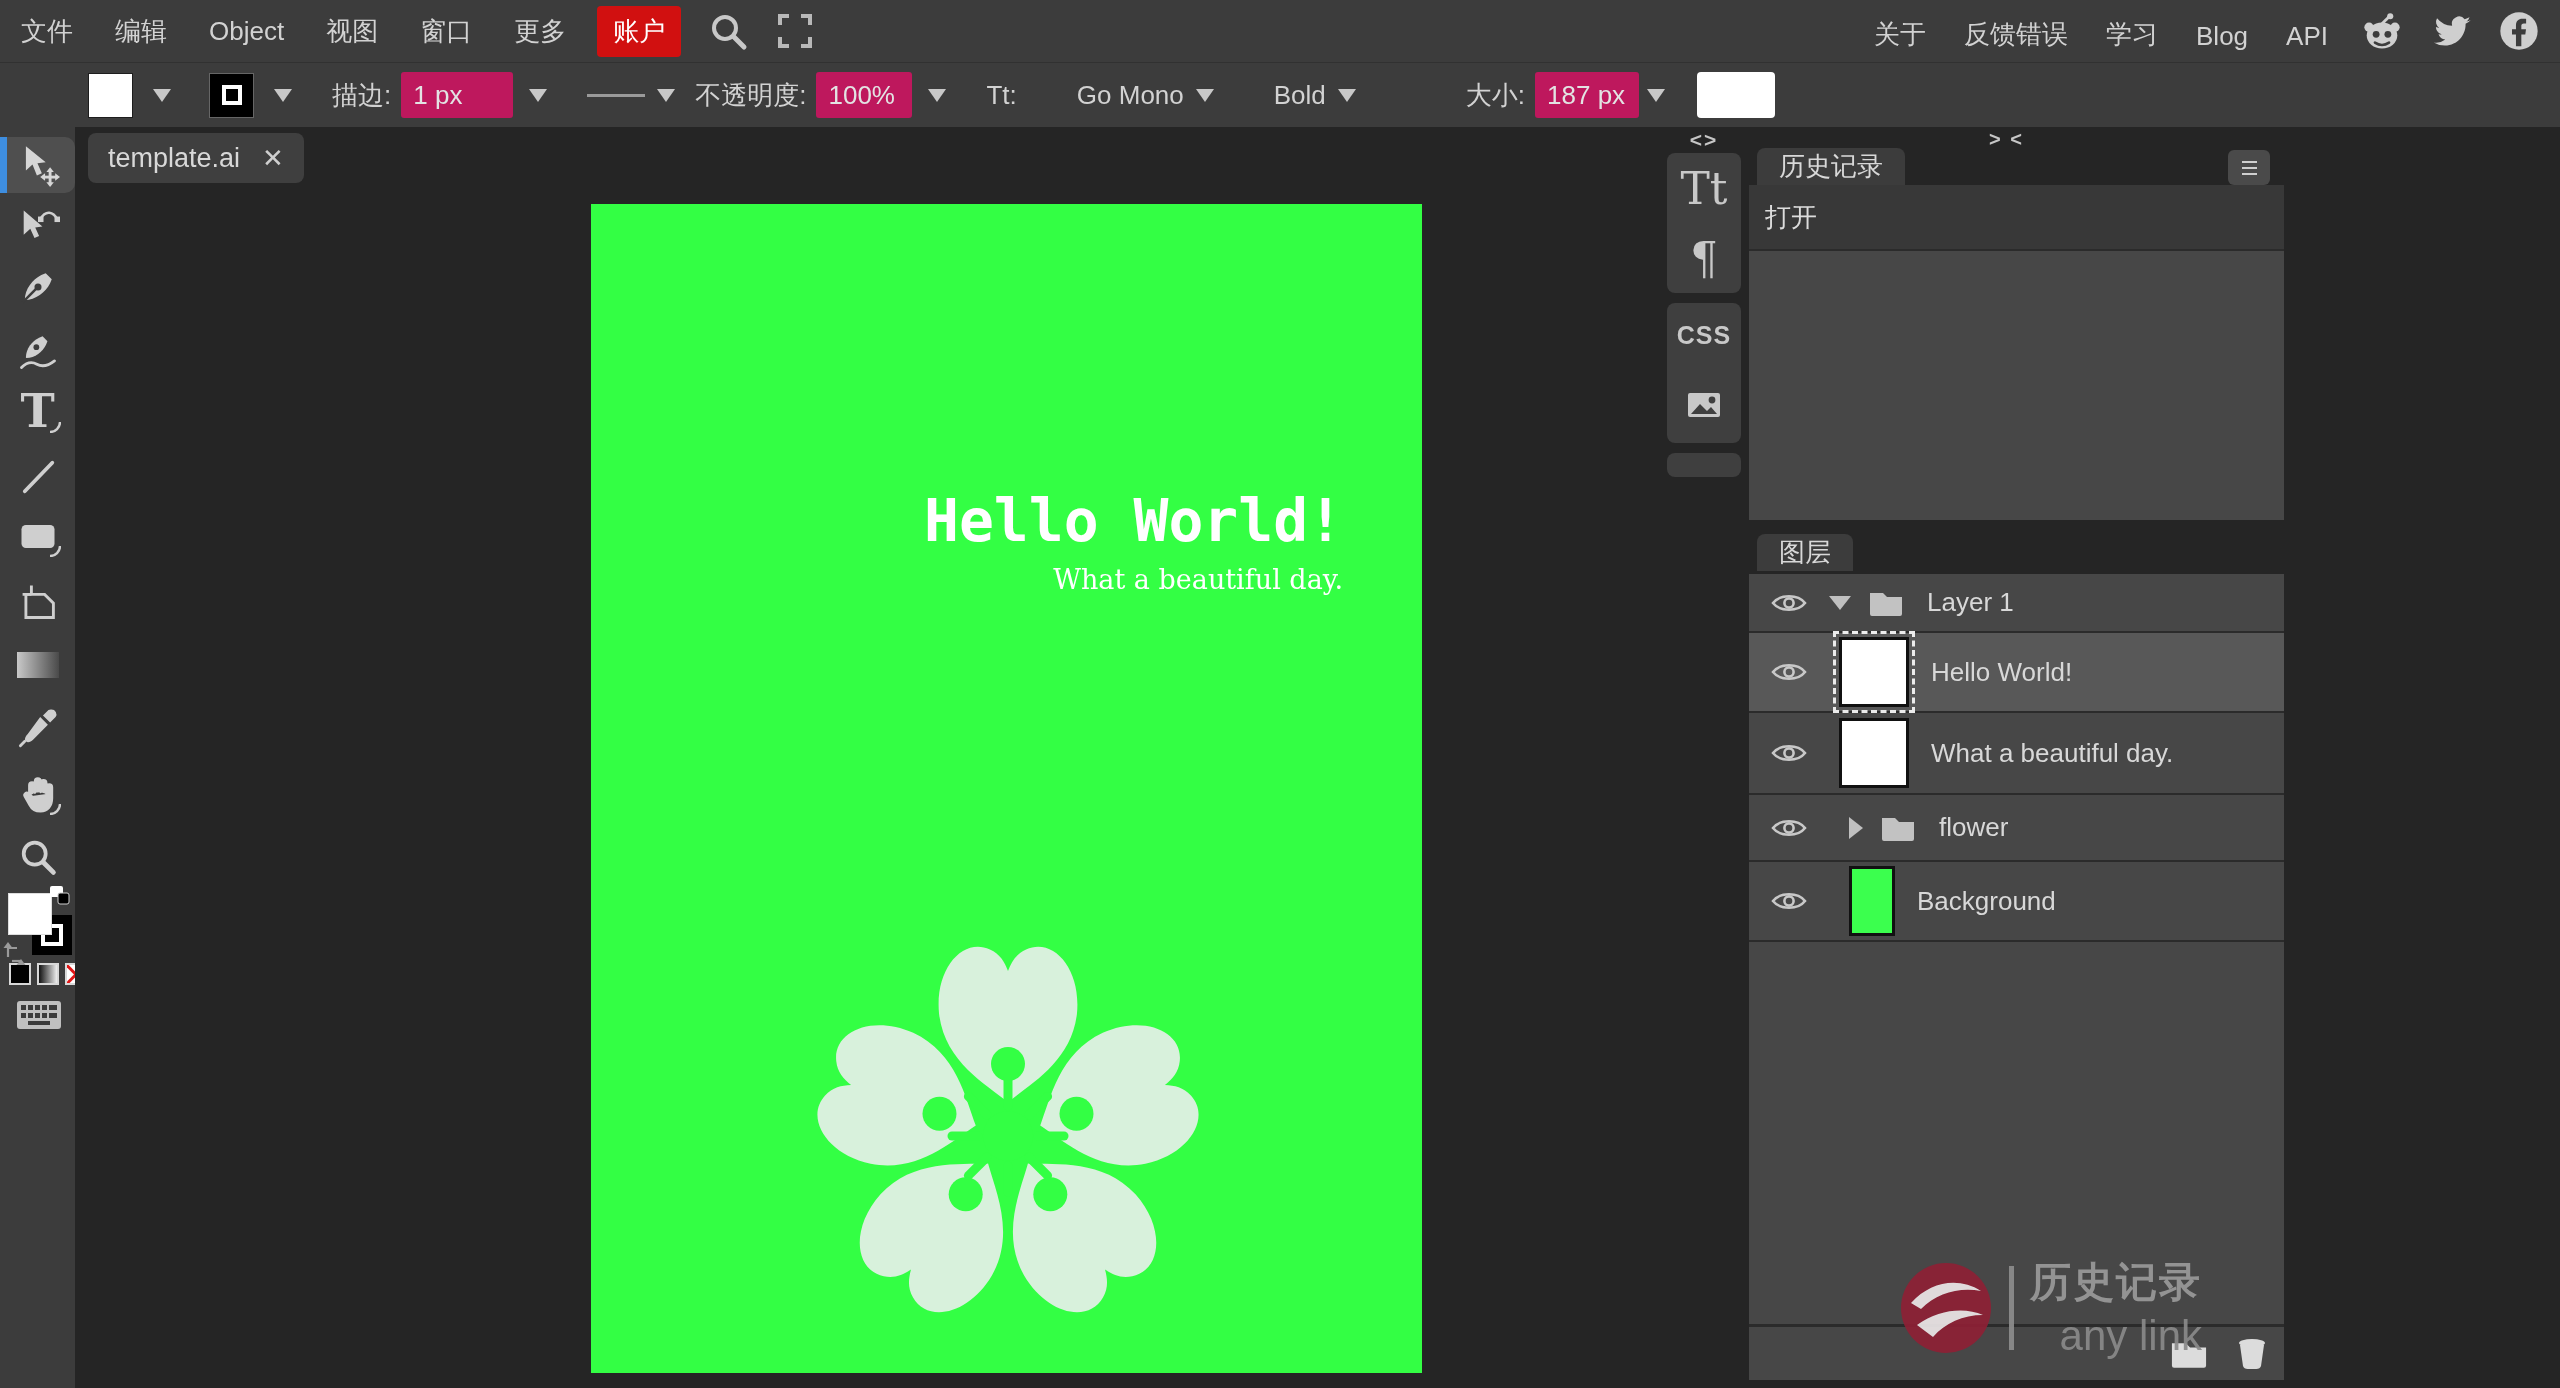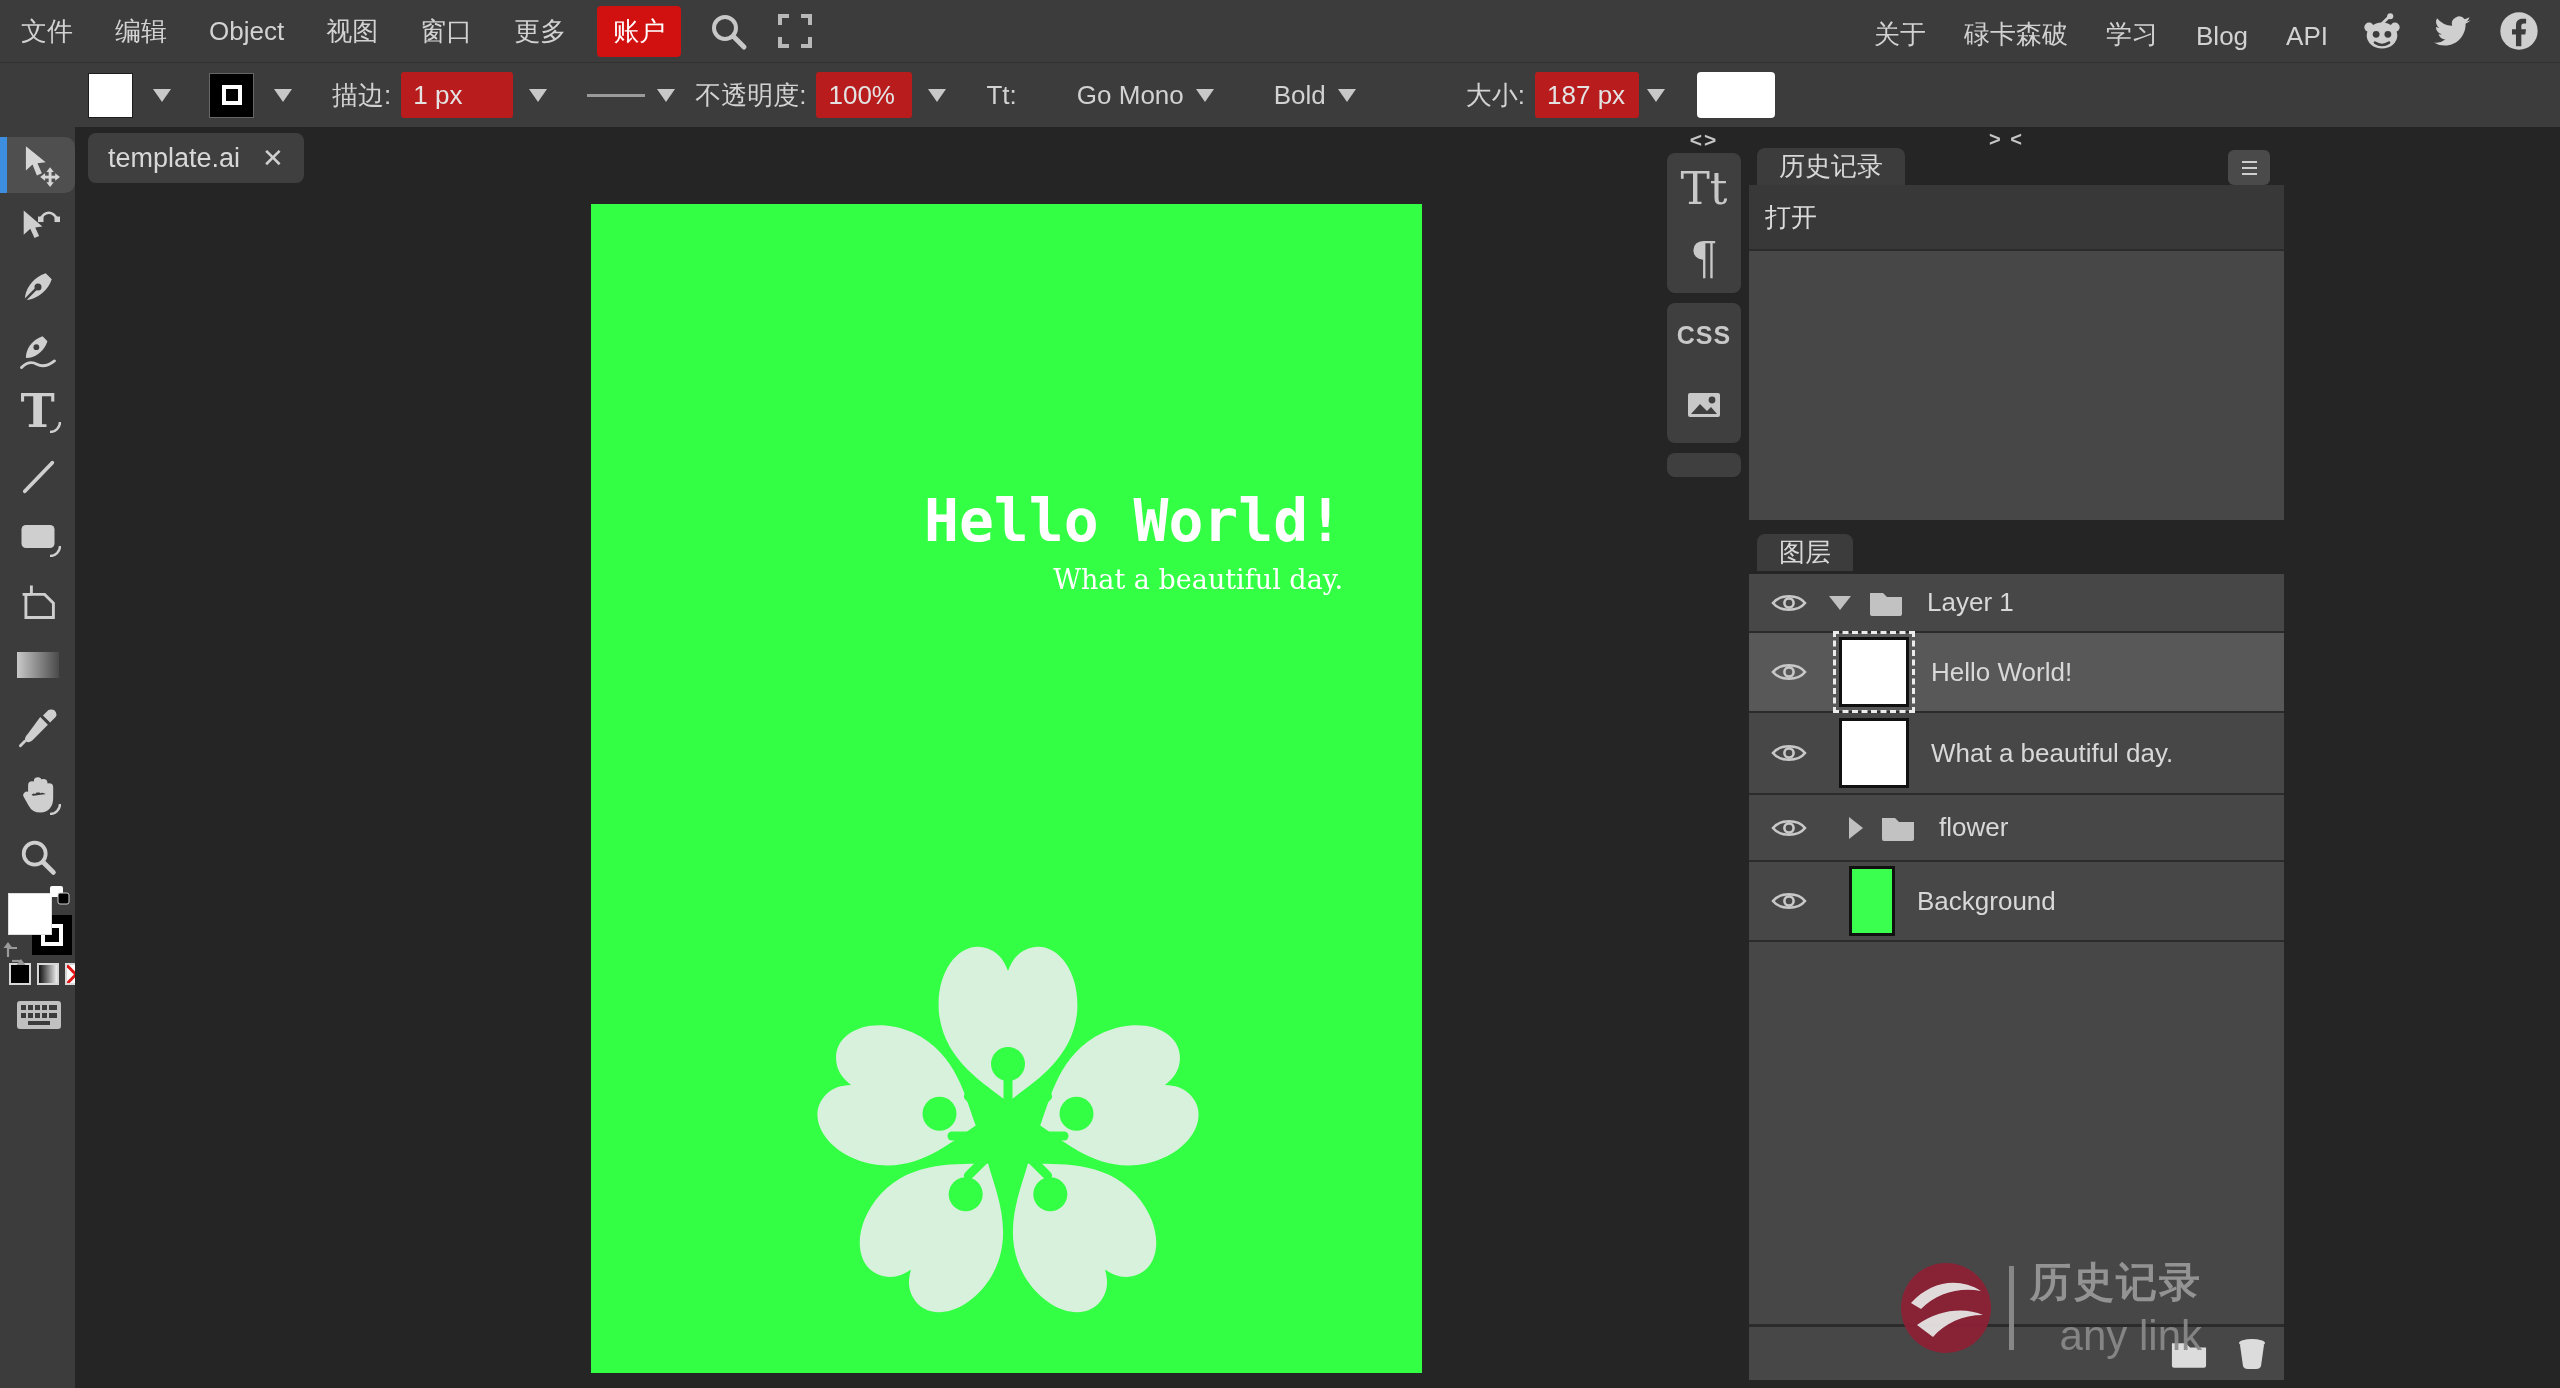--- a/index.html
+++ b/index.html
@@ -23,21 +23,21 @@
   .optionsbar { position:absolute; left:0; top:63px; width:2560px; height:64px;
                 background:#3c3c3c; display:flex; align-items:center;
                 color:#d2d2d2; font-size:26px; }
   .tri { width:0; height:0; border-left:9px solid transparent; border-right:9px solid transparent;
          border-top:13px solid #c8c8c8; display:inline-block; }
   .swatch-fill { width:45px; height:45px; background:#fff; border:1px solid #1d1d1d; margin-left:88px; }
   .swatch-stroke { width:45px; height:45px; background:#000; border:1px solid #666; margin-left:38px;
                    display:flex; align-items:center; justify-content:center; }
   .swatch-stroke .inner { width:20px; height:20px; border:4px solid #fff; }
   .opt-label { margin-left:40px; }
-  .opt-field { background:#b91c1c; color:#e3e3e3; height:46px; line-height:46px;
+  .opt-field { background:#be185d; color:#e3e3e3; height:46px; line-height:46px;
                padding:0 12px; margin-left:10px; border-radius:3px; white-space:nowrap;
                overflow:hidden; }
   .f-stroke { width:112px; }
   .f-opacity { width:96px; }
   .f-size { width:104px; }
   .line-preview { width:58px; height:3px; background:#9a9a9a; margin-left:40px; }
   .ml8{margin-left:8px;} .ml12{margin-left:12px;} .ml16{margin-left:16px;}
   .ml20{margin-left:20px;} .ml40{margin-left:40px;} .ml60{margin-left:60px;} .ml110{margin-left:110px;}
   .swatch-textcolor { width:78px; height:46px; background:#fff; border-radius:4px; margin-left:32px; }
 
@@ -165,21 +165,21 @@
         </svg>
     </span>
     <span class="bar-icon">
       <svg width="40" height="40" viewBox="0 0 40 40">
           <path d="M5 14 V5 h9 M26 5 h9 v9 M35 26 v9 h-9 M14 35 H5 v-9" fill="none" stroke="#b8b8b8" stroke-width="4"></path>
         </svg>
     </span>
 
     <div class="menubar-right">
       <div class="menu-item">关于</div>
-      <div class="menu-item">碌卡森破</div>
+      <div class="menu-item">反馈错误</div>
       <div class="menu-item">学习</div>
       <div class="menu-item">Blog</div>
       <div class="menu-item">API</div>
 
       <span class="social">
         <svg width="44" height="40" viewBox="0 0 36 34">
           <circle cx="7" cy="13" r="4" fill="#cfcfcf"></circle>
             <circle cx="29" cy="13" r="4" fill="#cfcfcf"></circle>
           <line x1="18" y1="10" x2="24" y2="4" stroke="#cfcfcf" stroke-width="2.4"></line>
           <circle cx="25" cy="3.6" r="2.6" fill="#cfcfcf"></circle>

